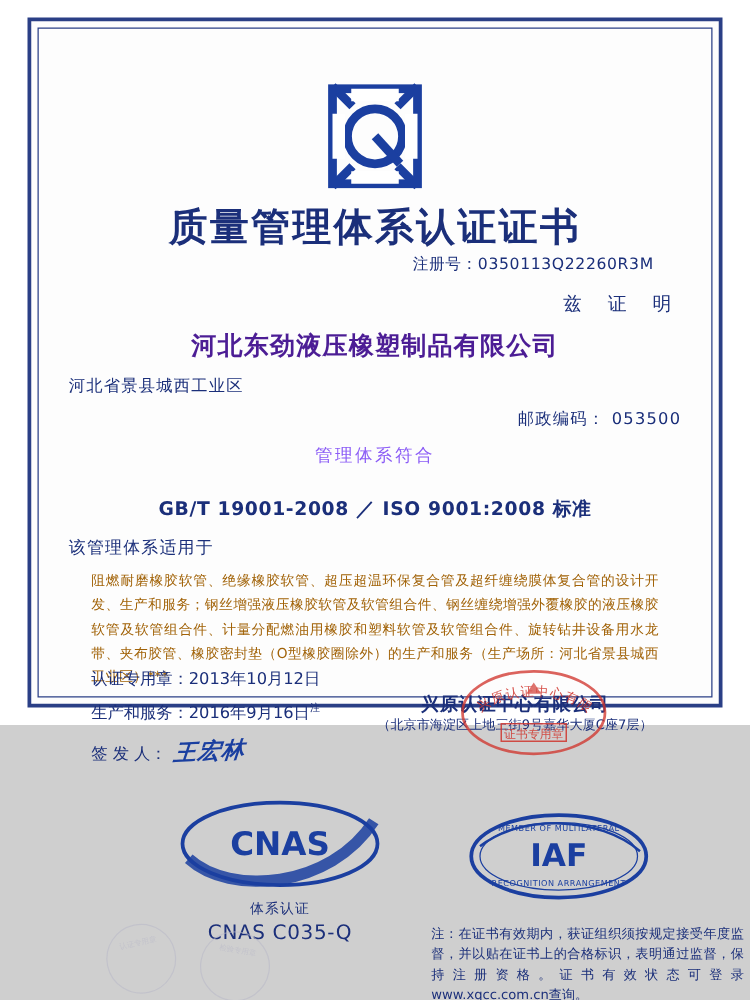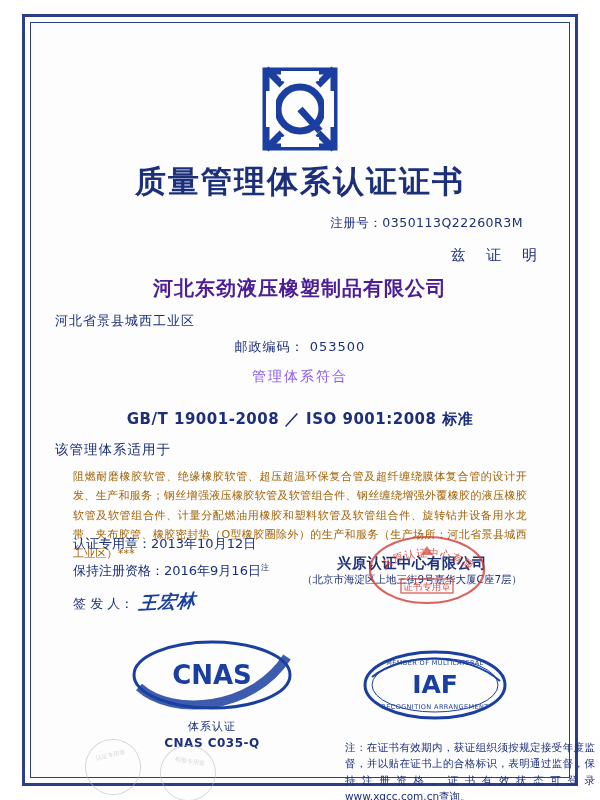--- a/index.html
+++ b/index.html
@@ -9,21 +9,21 @@
   }
   body {
     width: 600px;
     height: 800px;
     overflow: hidden;
     font-family: "DejaVu Sans", "Liberation Sans", sans-serif;
   }
   .page {
     position: relative;
     width: 600px;
-    height: 800px;
+    height: 580px;
     background: #ffffff;
     box-sizing: border-box;
   }
   
   .border-outer {
     position: absolute;
     left: 22px;
     top: 14px;
     right: 22px;
     bottom: 14px;
@@ -62,21 +62,20 @@
     color: #1b2f7a;
     letter-spacing: 2px;
     margin-top: 4px;
     font-family: "DejaVu Sans", "Liberation Sans", sans-serif;
   }
 
   .reg-line {
     text-align: right;
     font-size: 12.5px;
     color: #1b2f7a;
-    margin-top: 12px;
     padding-right: 22px;
     letter-spacing: 0.5px;
   }
 
   .zizhengming {
     text-align: right;
     font-size: 15px;
     color: #1b2f7a;
     letter-spacing: 8px;
     margin-top: 14px;
@@ -93,21 +92,21 @@
   }
 
   .addr {
     text-align: left;
     font-size: 13px;
     color: #1b2f7a;
     margin-top: 10px;
     letter-spacing: 1px;
   }
   .postal {
-    text-align: center;
+    text-align: right;
     font-size: 13px;
     color: #1b2f7a;
     margin-top: 8px;
     letter-spacing: 1px;
   }
 
   .conform-label {
     text-align: center;
     font-size: 14px;
     color: #8b5cf6;
@@ -188,43 +187,43 @@
     top: 492px;
     width: 124px;
     height: 78px;
     pointer-events: none;
     opacity: 0.85;
   }
 
   
   .logos {
     position: absolute;
-    left: 0;
+    left: 12px;
     right: 0;
     top: 598px;
     height: 120px;
   }
   .cnas {
     position: absolute;
     left: 62px;
     top: 0;
     width: 190px;
     text-align: center;
   }
   .cnas-sub {
     font-size: 11px;
     color: #1b2f7a;
     margin-top: 2px;
     letter-spacing: 1px;
     text-align: center;
   }
   .cnas-code {
-    font-size: 12px;
-    color: #1b2f7a;
-    font-weight: bold;
+    font-size: 16px;
+    color: #1b2f7a;
+    font-weight: normal;
     margin-top: 2px;
     letter-spacing: 0.5px;
   }
   .iaf {
     position: absolute;
     left: 300px;
     top: 10px;
     width: 160px;
     text-align: center;
   }
@@ -296,21 +295,21 @@
       <div class="standard">GB/T 19001-2008 ／ ISO 9001:2008 标准</div>
 
       <div class="scope-label">该管理体系适用于</div>
       <div class="scope-body">阻燃耐磨橡胶软管、绝缘橡胶软管、超压超温环保复合管及超纤缠绕膜体复合管的设计开发、生产和服务；钢丝增强液压橡胶软管及软管组合件、钢丝缠绕增强外覆橡胶的液压橡胶软管及软管组合件、计量分配燃油用橡胶和塑料软管及软管组合件、旋转钻井设备用水龙带、夹布胶管、橡胶密封垫（O型橡胶圈除外）的生产和服务（生产场所：河北省景县城西工业区）***</div>
 
       <div class="dates">
         <div class="row">
           <span>认证专用章：</span><span>2013年10月12日</span>
         </div>
         <div class="row">
-          <span>保持注册资格：</span><span>2016年9月16日</span><span class="sup">注</span>
+          <span>生产和服务：</span><span>2016年9月16日</span><span class="sup">注</span>
         </div>
         <div class="row sign-row">
           <span>签 发 人：</span><span class="sign-name">王宏林</span>
         </div>
       </div>
 
       <div class="issuer">
         <div class="issuer-name">兴原认证中心有限公司</div>
         <div class="issuer-addr">（北京市海淀区上地三街9号嘉华大厦C座7层）</div>
       </div>

